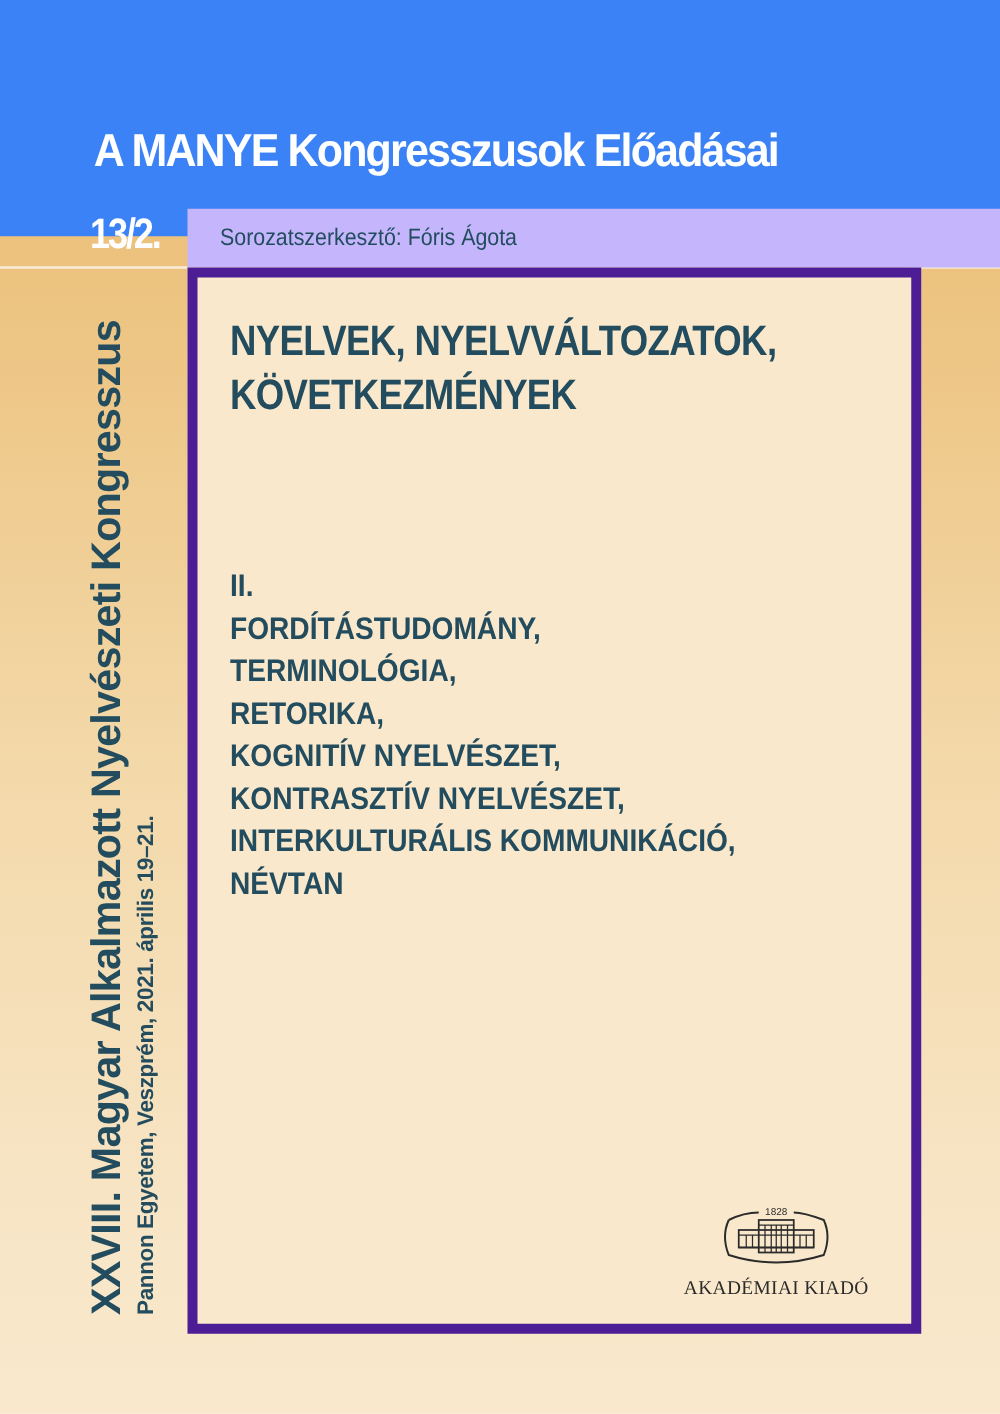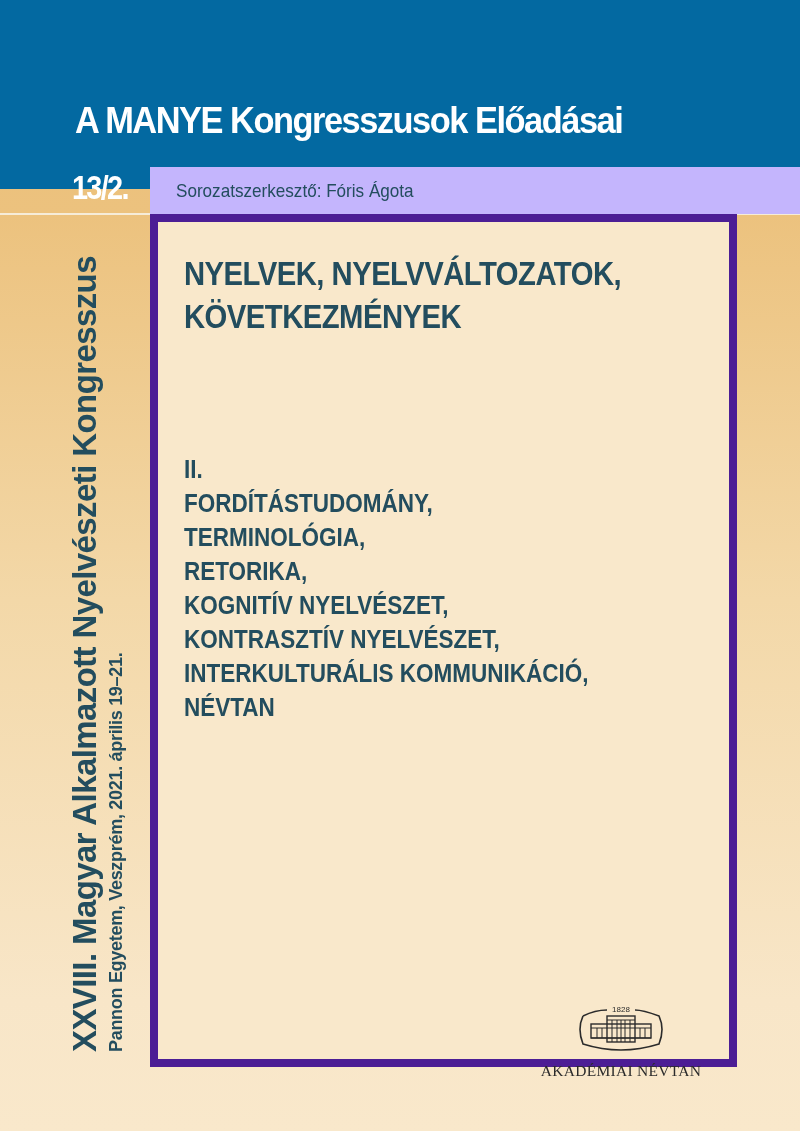--- a/index.html
+++ b/index.html
@@ -3,21 +3,21 @@
   <meta charset="utf-8">
   <style>
     html, body { margin: 0; padding: 0; }
     body {
       width: 800px; height: 1131px; position: relative; overflow: hidden;
       font-family: "Liberation Sans", sans-serif;
       background: linear-gradient(180deg, #ecbf78 0px, #ecc27e 215px, #f3d8a8 600px, #f8e6c8 1000px, #f9e8cb 1131px);
     }
     .top-band {
       position: absolute; left: 0; top: 0; width: 800px; height: 189px;
-      background: #0369a1;
+      background: #3b82f6;
     }
     .top-band-line {
       position: absolute; left: 0; top: 213px; width: 150px; height: 2px; background: #f6ecd8;
     }
     .top-band-line-r {
       position: absolute; left: 726px; top: 213px; width: 74px; height: 2px; background: #f6ecd8;
     }
     .series-title {
       position: absolute; left: 75px; top: 100px; width: 660px;
       color: #ffffff; font-weight: bold; font-size: 37px; letter-spacing: -1.6px;
@@ -47,21 +47,21 @@
       color: #234d5e; font-weight: bold; font-size: 34px; line-height: 43px;
       letter-spacing: -0.6px; transform: scaleX(0.86); transform-origin: left top; white-space: nowrap;
     }
     .topics {
       position: absolute; left: 26px; top: 230px;
       color: #234d5e; font-weight: bold; font-size: 25px; line-height: 34px;
       transform: scaleX(0.9); transform-origin: left top; white-space: nowrap;
     }
     .topics div { margin: 0; }
     .publisher {
-      position: absolute; left: 378px; top: 740px; width: 170px; text-align: center; margin-top: 40px;
+      position: absolute; left: 378px; top: 740px; width: 170px; text-align: center;
     }
     .publisher svg { display: block; margin: 0 auto; }
     .publisher-name {
       margin-top: 6px; color: #2b2b2b; font-family: "Liberation Serif", serif;
       font-size: 15.5px; letter-spacing: 0.3px; white-space: nowrap;
     }
     .spine {
       position: absolute; left: 65px; top: 1052px;
       transform: rotate(-90deg); transform-origin: left top;
       color: #234d5e; white-space: nowrap;
@@ -121,15 +121,15 @@
       <line x1="39" y1="18" x2="39" y2="40" stroke="#2b2b2b" stroke-width="1"></line>
       <line x1="44" y1="18" x2="44" y2="40" stroke="#2b2b2b" stroke-width="1"></line>
       <line x1="48" y1="18" x2="48" y2="40" stroke="#2b2b2b" stroke-width="1"></line>
       <line x1="52" y1="18" x2="52" y2="40" stroke="#2b2b2b" stroke-width="1"></line>
       <line x1="57" y1="18" x2="57" y2="40" stroke="#2b2b2b" stroke-width="1"></line>
       <line x1="67" y1="26" x2="67" y2="36" stroke="#2b2b2b" stroke-width="1"></line>
       <line x1="72" y1="26" x2="72" y2="36" stroke="#2b2b2b" stroke-width="1"></line>
       <line x1="34" y1="18" x2="62" y2="18" stroke="#2b2b2b" stroke-width="1"></line>
       <line x1="18" y1="36" x2="78" y2="36" stroke="#2b2b2b" stroke-width="1.2"></line>
     </svg>
-    <div class="publisher-name">AKADÉMIAI NÉVTAN</div>
+    <div class="publisher-name">AKADÉMIAI KIADÓ</div>
   </div>
 </div>
 
 </body></html>

